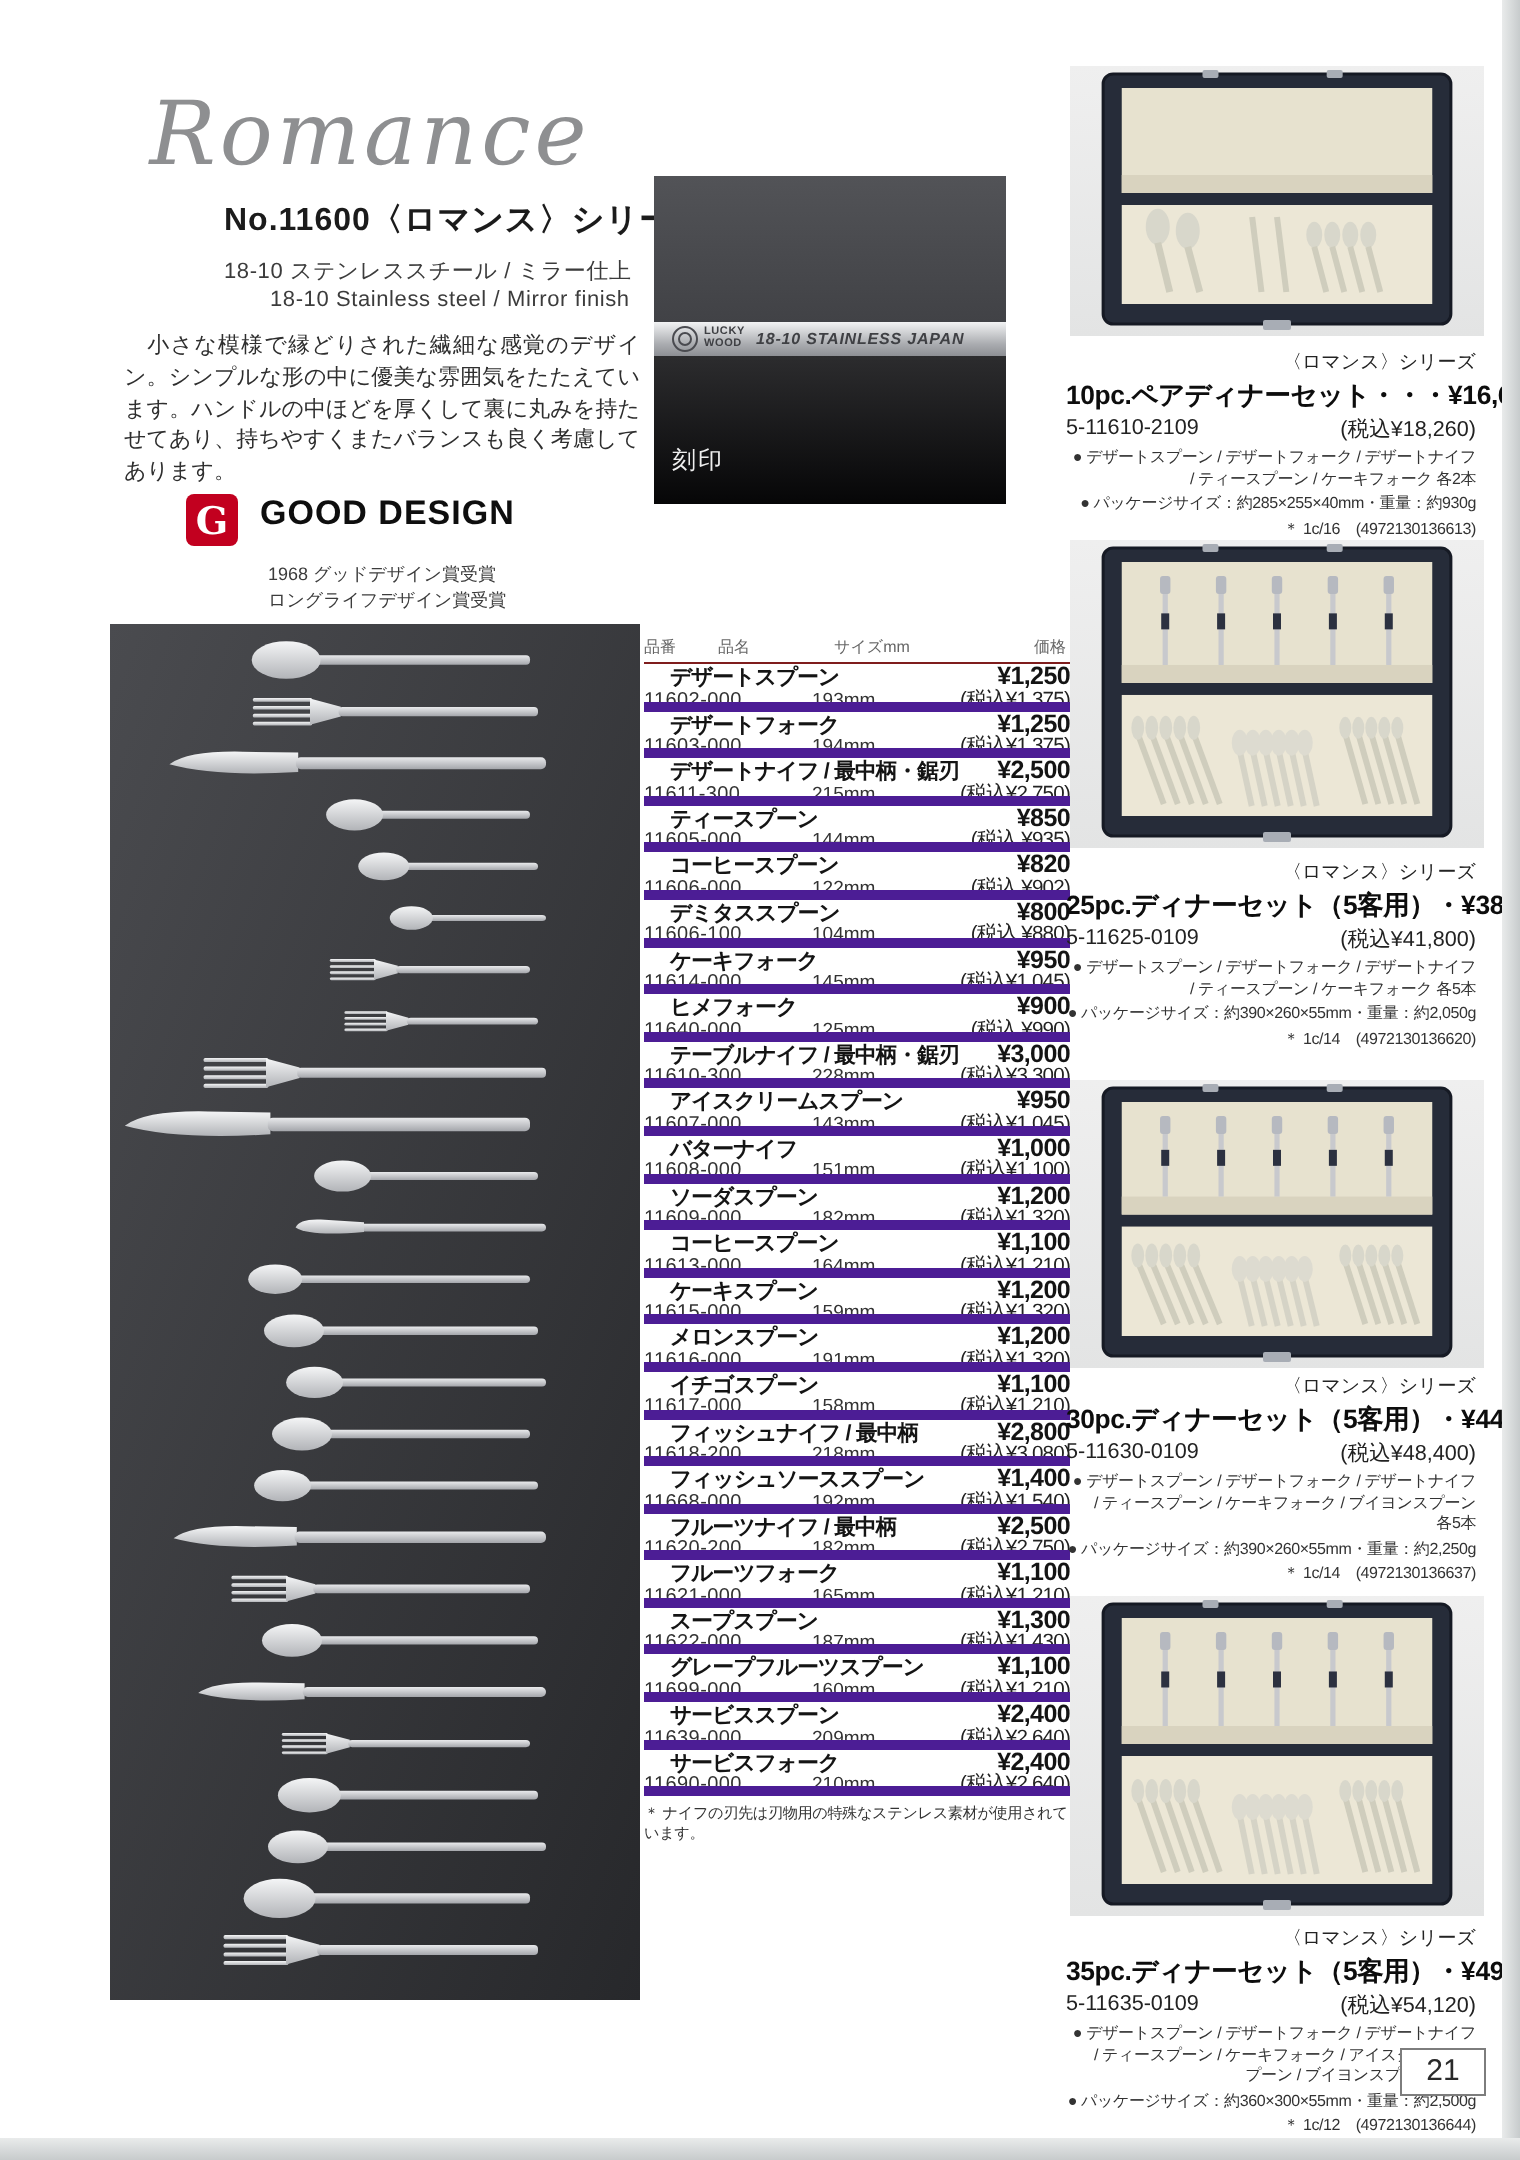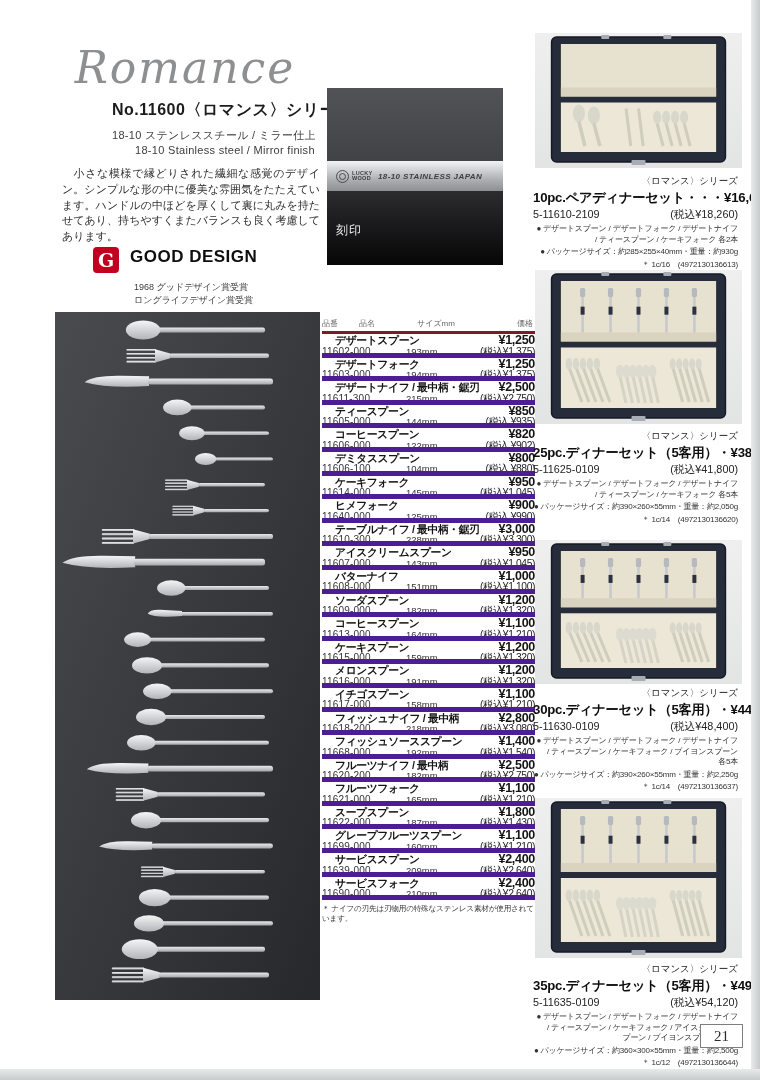--- a/index.html
+++ b/index.html
@@ -16,38 +16,38 @@
   .mat1{top:128px;} .mat2{top:144px;margin-left:23px;}
   .desc{left:62px;top:166px;width:258px;font-size:11px;line-height:15.8px;
         color:#2e2e2e;text-align:justify;}
   .gd-logo{left:92px;top:246px;width:28px;height:28px;}
   .gd-label{left:130px;top:247px;font-size:17px;font-weight:bold;color:#0e0e0e;letter-spacing:.5px;text-align:right;}
   .gd-awards{left:134px;top:281px;font-size:9px;color:#3c3c3c;line-height:13px;}
 
   
   .stamp{left:327px;top:88px;width:176px;height:164px;}
   .stamp-top{height:73px;background:linear-gradient(#525357,#414246);}
-  .stamp-band{height:30px;background:linear-gradient(#f2f3f4,#aaacb0 65%,#8d8f94);
+  .stamp-band{height:17px;background:linear-gradient(#f2f3f4,#aaacb0 65%,#8d8f94);
               display:flex;align-items:center;padding-left:9px;}
   .lw-circle{width:11px;height:11px;border:1.3px solid #4a4b50;border-radius:50%;
              display:inline-block;margin-right:3px;position:relative;}
   .lw-circle:after{content:"";position:absolute;left:2px;top:2px;width:5px;height:5px;
              border:1px solid #4a4b50;border-radius:50%;}
   .stamp-brand{font-size:5.5px;font-weight:bold;color:#3f4044;line-height:5.5px;width:26px;letter-spacing:.3px;}
   .stamp-text{font-size:8px;font-weight:bold;font-style:italic;color:#3f4044;letter-spacing:.4px;}
   .stamp-bottom{height:74px;background:linear-gradient(#2c2c2e,#060607);}
   .stamp-caption{position:absolute;left:9px;bottom:13px;color:#efefef;font-size:12px;letter-spacing:1px;}
 
   
   .main-photo{left:55px;top:312px;width:265px;height:688px;}
   .main-photo svg{display:block;}
 
   
   .ptable{left:322px;top:318px;width:213px;}
-  .thead{position:relative;height:13px;border-bottom:3px solid #7f1d1d;
+  .thead{position:relative;height:13px;border-bottom:1px solid #7f1d1d;
          font-size:8px;color:#666;text-decoration:underline;}
   .thead span{position:absolute;top:0;}
   .th0{left:0;} .th1{left:37px;} .th2{left:95px;} .th3{right:2px;}
   .prow{border-bottom:5px solid #4c1d95;height:23.6px;box-sizing:border-box;padding-top:1px;overflow:hidden;}
   .l1{display:flex;justify-content:space-between;align-items:baseline;line-height:11.5px;}
   .pname{font-weight:bold;font-size:10.8px;padding-left:13px;white-space:nowrap;color:#141414;letter-spacing:-.4px;}
   .pprice{font-weight:bold;font-size:12.5px;color:#141414;letter-spacing:-.3px;}
   .l2{display:flex;font-size:10px;color:#333;line-height:10.5px;}
   .pcode{width:84px;letter-spacing:.2px;}
   .psize{width:58px;font-size:9.5px;}
@@ -58,21 +58,21 @@
   .set-img{position:absolute;left:535px;width:207px;background:linear-gradient(#efefef,#e3e4e4);}
   .set-img svg{display:block;margin:0 auto;}
   .set-text{position:absolute;left:533px;width:205px;text-align:right;}
   .set-series{font-size:9.5px;color:#232323;}
   .set-title{font-size:13.2px;font-weight:bold;color:#0d0d0d;margin-top:1px;letter-spacing:-.2px;white-space:nowrap;}
   .set-codeline{display:flex;justify-content:space-between;font-size:10.8px;color:#222;margin-top:1px;}
   .set-bullet{font-size:8px;color:#333;line-height:10.6px;margin-top:2px;padding-left:9px;text-indent:-9px;letter-spacing:-.2px;}
 
   
   .pagenum{left:700px;top:1024px;width:41px;height:22px;border:1.5px solid #7d7d7d;background:#fff;
-           font-size:15px;color:#2a2a2a;text-align:center;line-height:22px;font-family:Liberation Serif, serif;}
+           font-size:15px;color:#2a2a2a;text-align:center;line-height:22px;}
   .edge-right{right:0;top:0;width:9px;height:1080px;background:linear-gradient(to right,#e9ebeb,#c7cbcc);}
   .edge-bottom{left:0;bottom:0;width:760px;height:11px;background:linear-gradient(#e9ebeb,#c7cbcc);}
 </style>
 </head>
 <body>
 
 <div class="abs romance">Romance</div>
 <div class="abs series-no">No.11600〈ロマンス〉シリーズ</div>
 <div class="abs mat mat1">18-10 ステンレススチール / ミラー仕上</div>
 <div class="abs mat mat2">18-10 Stainless steel / Mirror finish</div>
@@ -425,21 +425,21 @@
         </div>
         <div class="l2">
           <span class="pcode">11621-000</span>
           <span class="psize">165mm</span>
           <span class="ptax">(税込¥1,210)</span>
         </div>
       </div>
       <div class="prow">
         <div class="l1">
           <span class="pname">スープスプーン</span>
-          <span class="pprice">¥1,800</span>
+          <span class="pprice">¥1,300</span>
         </div>
         <div class="l2">
           <span class="pcode">11622-000</span>
           <span class="psize">187mm</span>
           <span class="ptax">(税込¥1,430)</span>
         </div>
       </div>
       <div class="prow">
         <div class="l1">
           <span class="pname">グレープフルーツスプーン</span>

